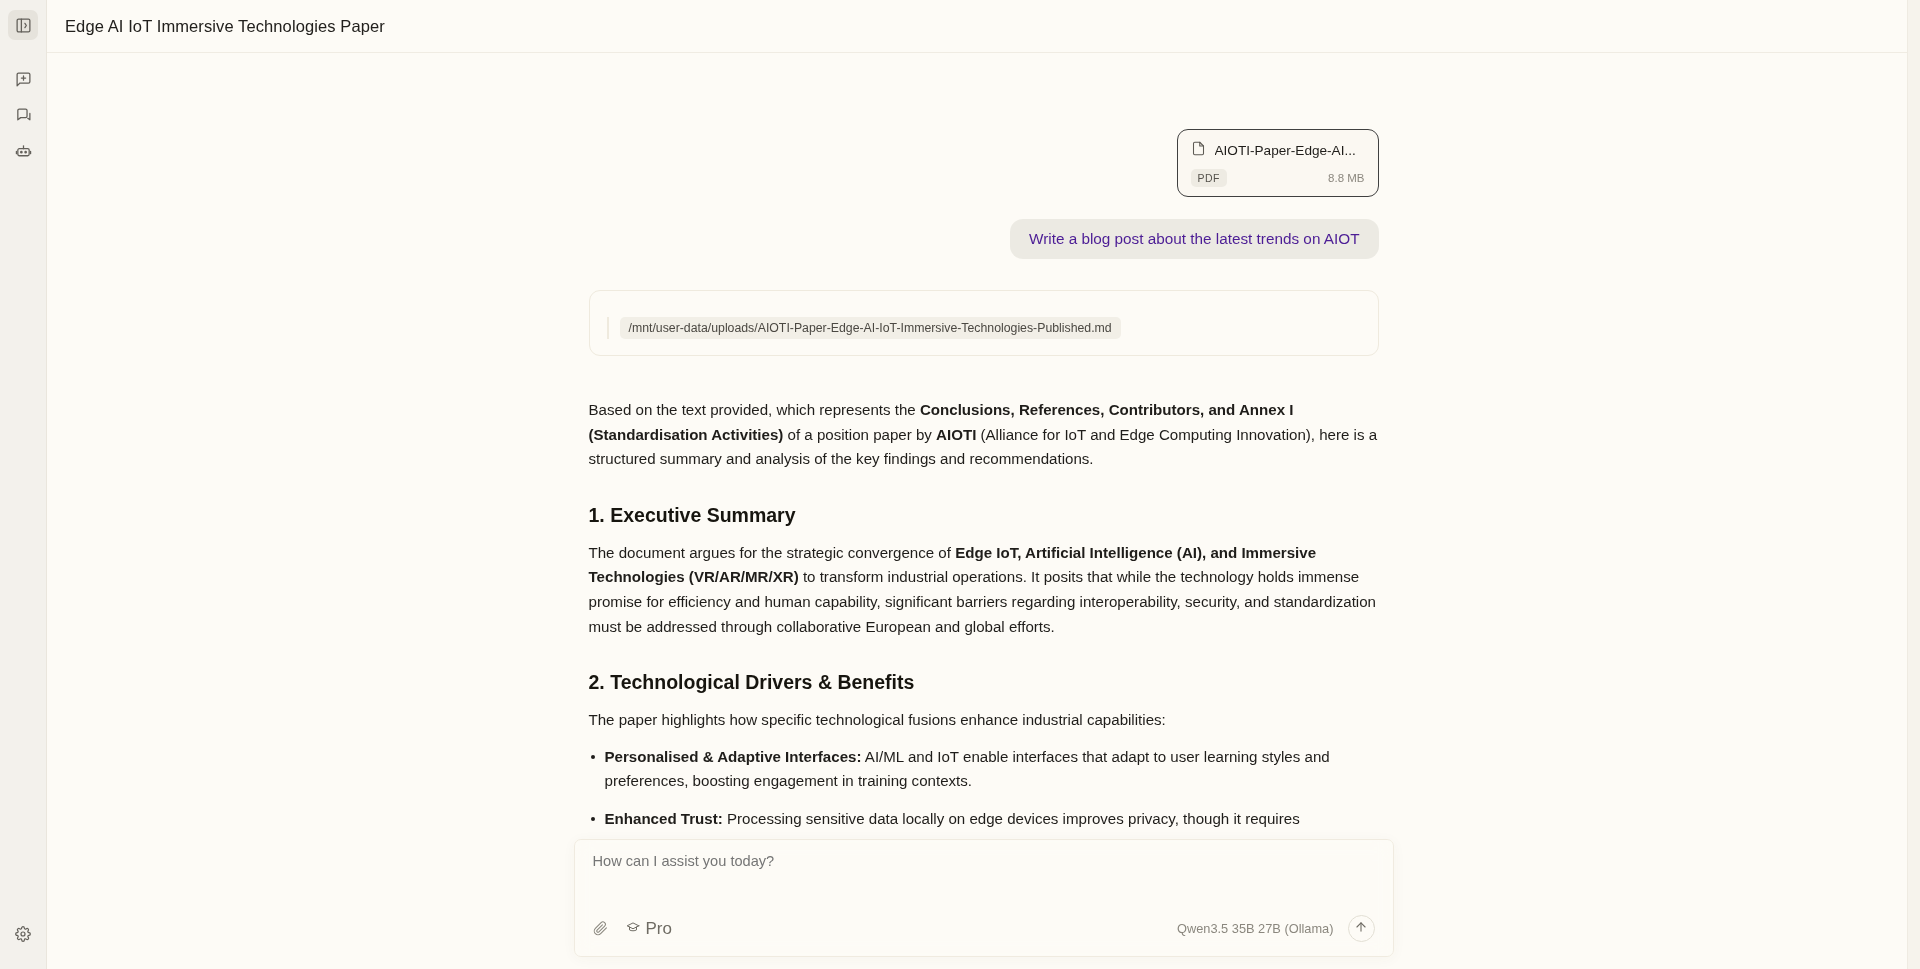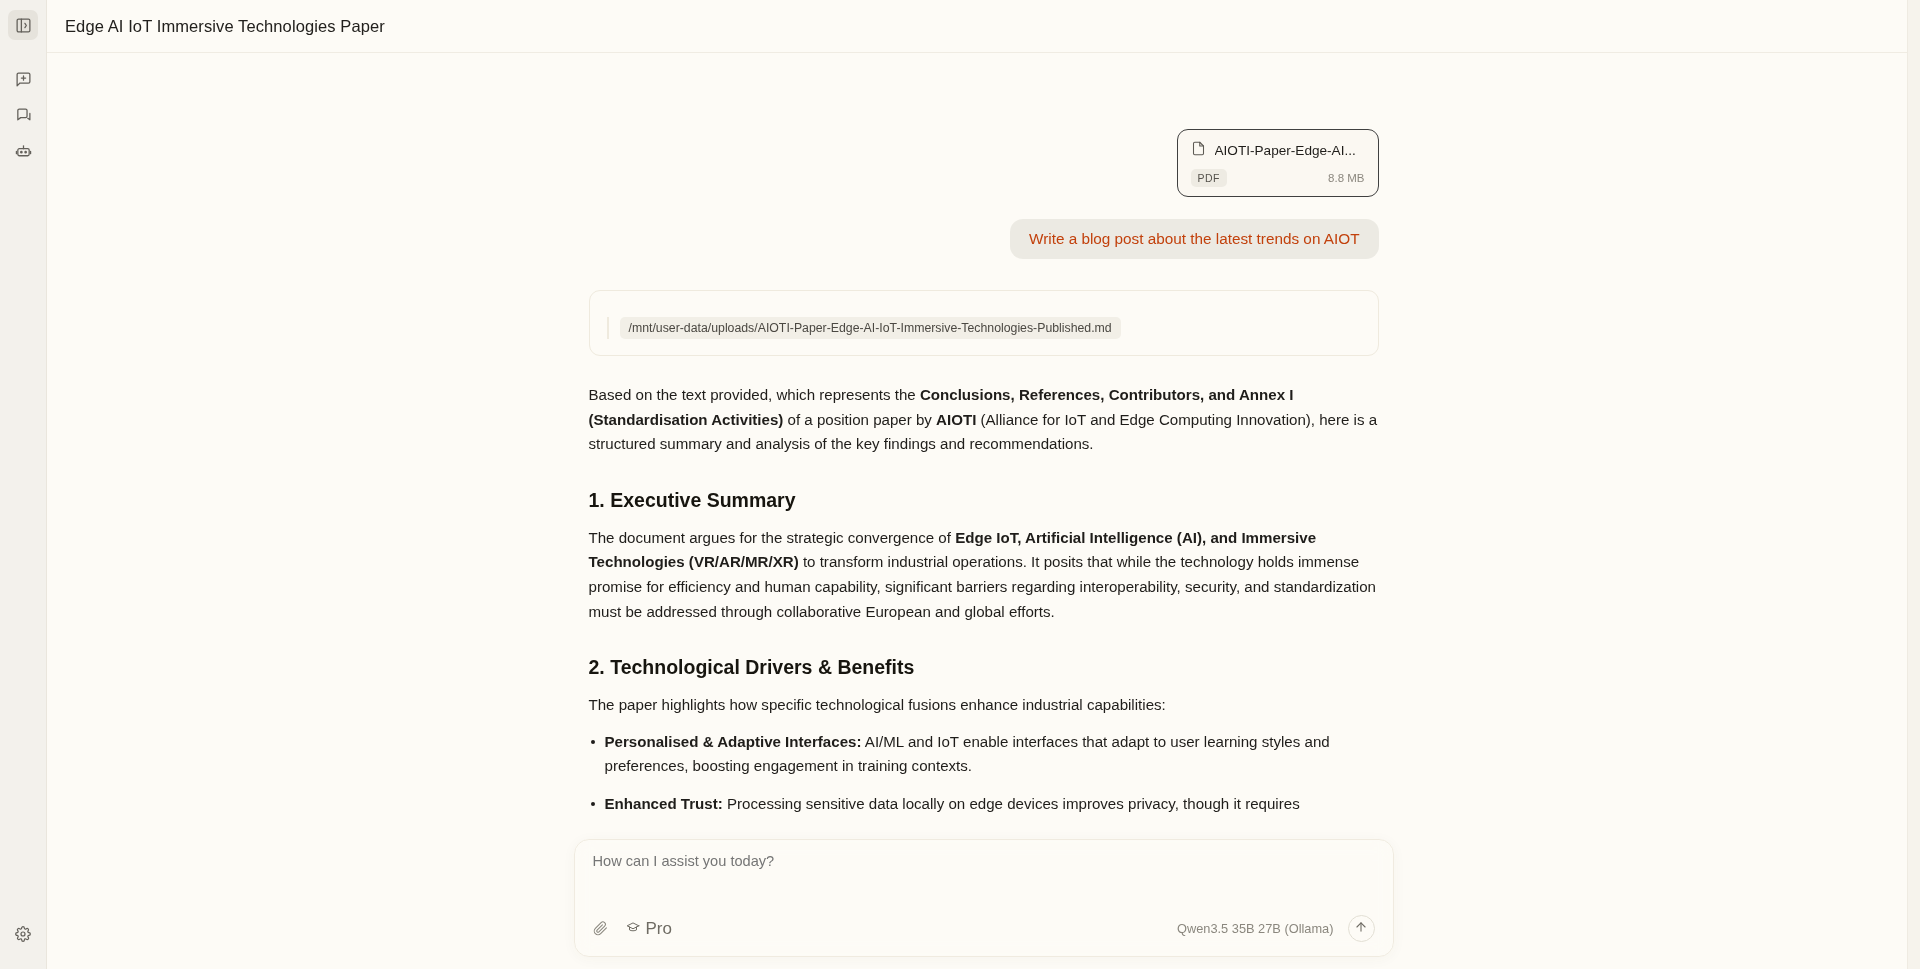--- a/index.html
+++ b/index.html
@@ -96,21 +96,21 @@
   }
   .attach-size { font-size: 11.5px; color: #8d8980; }
 
   
   .user-row { display: flex; justify-content: flex-end; margin-top: 22px; }
   .user-bubble {
     background: #eceae3;
     border-radius: 13px;
     padding: 11px 19px;
     font-size: 15.3px;
-    color: #c2410c;
+    color: #4c1d95;
     max-width: 560px;
   }
 
   
   .tool-card {
     margin-top: 31px;
     border: 1px solid #efeade;
     border-radius: 11px;
     padding: 15px 17px 16px 17px;
     background: #fdfbf6;
@@ -121,21 +121,21 @@
   .tool-path {
     display: inline-block;
     background: #f2efe7;
     border-radius: 5px;
     padding: 4px 9px;
     font-size: 12.3px;
     color: #4b4842;
   }
 
   
-  .answer { margin-top: 27px; color: #1f1d1a; }
+  .answer { margin-top: 42px; color: #1f1d1a; }
   .answer p {
     font-size: 15.1px; line-height: 1.63;
     margin-bottom: 6px;
   }
   .answer h2 {
     font-size: 19.5px; font-weight: 700;
     margin-top: 32px; margin-bottom: 14px;
     color: #17150f;
   }
   .answer ul { list-style: none; margin-top: 12px; }
@@ -162,21 +162,21 @@
     pointer-events: none;
   }
   .composer {
     pointer-events: auto;
     width: 820px;
     min-height: 118px;
     background: rgba(253,251,246,0.80);
     backdrop-filter: blur(9px);
     -webkit-backdrop-filter: blur(9px);
     border: 1px solid #f0ebe0;
-    border-radius: 15px;
+    border-radius: 7px;
     box-shadow: 0 2px 14px rgba(80,70,45,0.04);
     display: flex; flex-direction: column;
     justify-content: space-between;
     padding: 13px 18px 14px 18px;
   }
   .composer-input {
     font-size: 14.6px;
     color: #a9a59c;
     border: none; outline: none; background: transparent;
     width: 100%;

